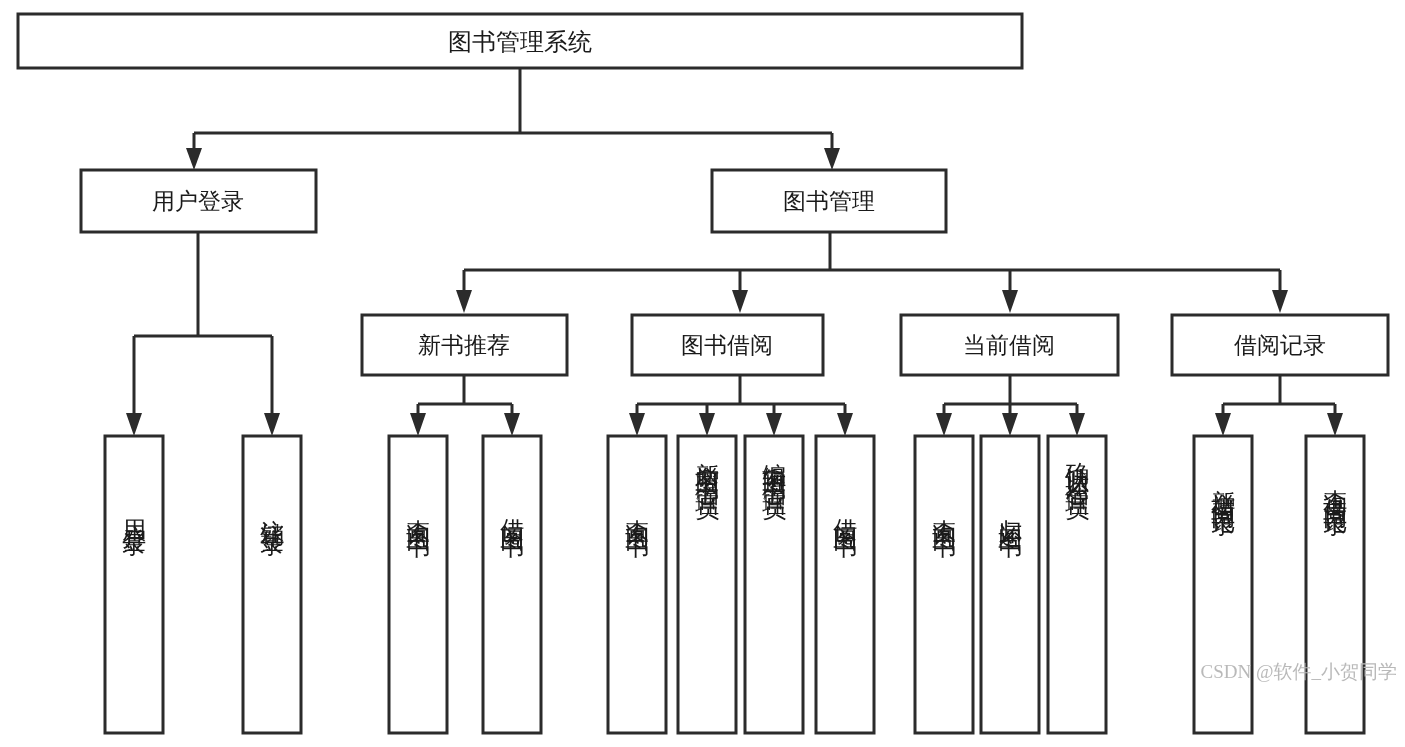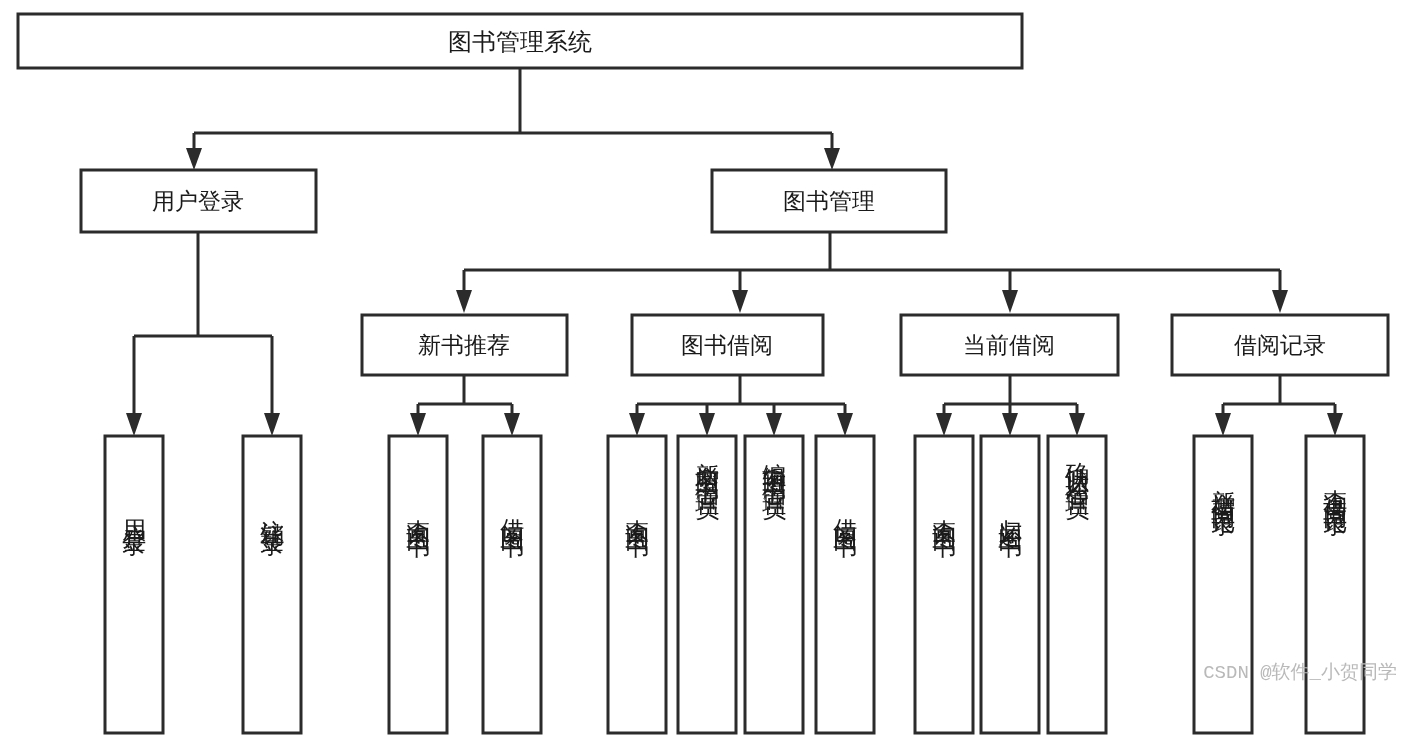--- a/index.html
+++ b/index.html
@@ -67,21 +67,21 @@
     font-size: 24px;
     line-height: 1.02;
     letter-spacing: 5px;
     color: #1a1a1a;
     white-space: nowrap;
   }
   .watermark {
     position: absolute;
     right: 8px;
     bottom: 4px;
-    font-family: Liberation Mono, monospace;
+    font-family: Liberation Serif, serif;
     font-size: 19px;
     color: #b9b9b9;
     white-space: nowrap;
     pointer-events: none;
   }
 </style>
 </head>
 <body>
 
 <div id="diagram-root">

